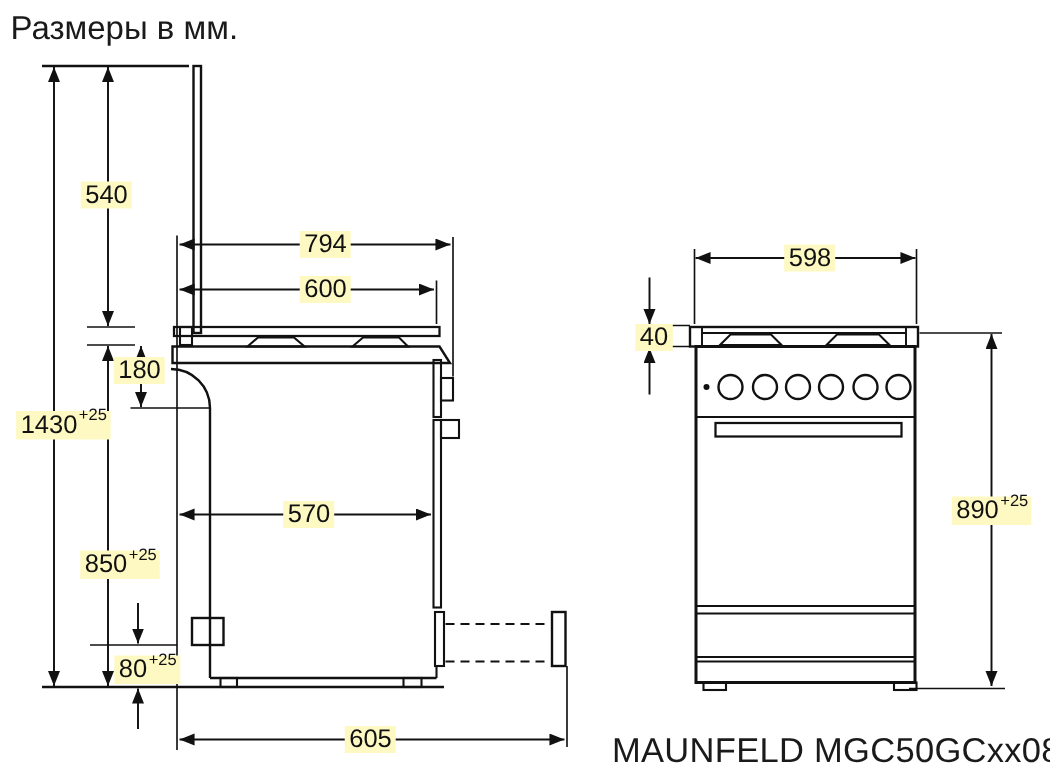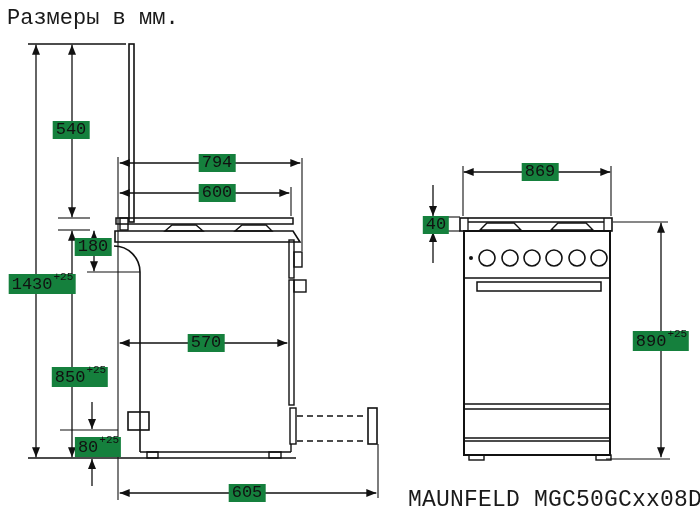--- a/index.html
+++ b/index.html
@@ -1,30 +1,30 @@
 <!DOCTYPE html>
 <html><head>
 <meta charset="utf-8">
 <style>
   html,body{margin:0;padding:0;background:#fff;}
   #stage{
     position:relative;width:700px;height:515px;background:#fff;
-    font-family:Liberation Mono, monospace;color:#111;overflow:hidden;
+    font-family:Liberation Sans, sans-serif;color:#111;overflow:hidden;
   }
   #drawing{position:absolute;left:0;top:0;}
   .title{
     position:absolute;left:7px;top:6px;font-size:22px;color:#1a1a1a;
     white-space:nowrap;
   }
   .model{
     position:absolute;left:408px;top:487px;font-size:23px;color:#1a1a1a;
     white-space:nowrap;letter-spacing:.2px;
   }
   .dim{
-    position:absolute;background:#15803d;padding:0 3px;font-size:17px;
+    position:absolute;background:#fef9c3;padding:0 3px;font-size:17px;
     line-height:1.05;white-space:nowrap;transform:translateX(-50%);
   }
   .dim sup{font-size:11px;position:relative;top:-2px;left:1px;text-align:right;}
 </style>
 </head>
 <body>
 
 <div id="stage">
 
   <div class="title">Размеры в мм.</div>
@@ -141,18 +141,18 @@
 
   <div class="dim" style="left:42px;top:274px"><span>1430</span><sup>+25</sup></div>
   <div class="dim" style="left:71px;top:121px"><span>540</span></div>
   <div class="dim" style="left:93px;top:238px"><span>180</span></div>
   <div class="dim" style="left:217px;top:154px"><span>794</span></div>
   <div class="dim" style="left:217px;top:184px"><span>600</span></div>
   <div class="dim" style="left:206px;top:334px"><span>570</span></div>
   <div class="dim" style="left:80px;top:367px"><span>850</span><sup>+25</sup></div>
   <div class="dim" style="left:98px;top:437px"><span>80</span><sup>+25</sup></div>
   <div class="dim" style="left:247px;top:484px"><span>605</span></div>
-  <div class="dim" style="left:540px;top:163px"><span>869</span></div>
+  <div class="dim" style="left:540px;top:163px"><span>598</span></div>
   <div class="dim" style="left:436px;top:216px"><span>40</span></div>
   <div class="dim" style="left:661px;top:331px"><span>890</span><sup>+25</sup></div>
 
   <div class="model">MAUNFELD MGC50GCxx08D</div>
 </div>
 
 </body></html>

